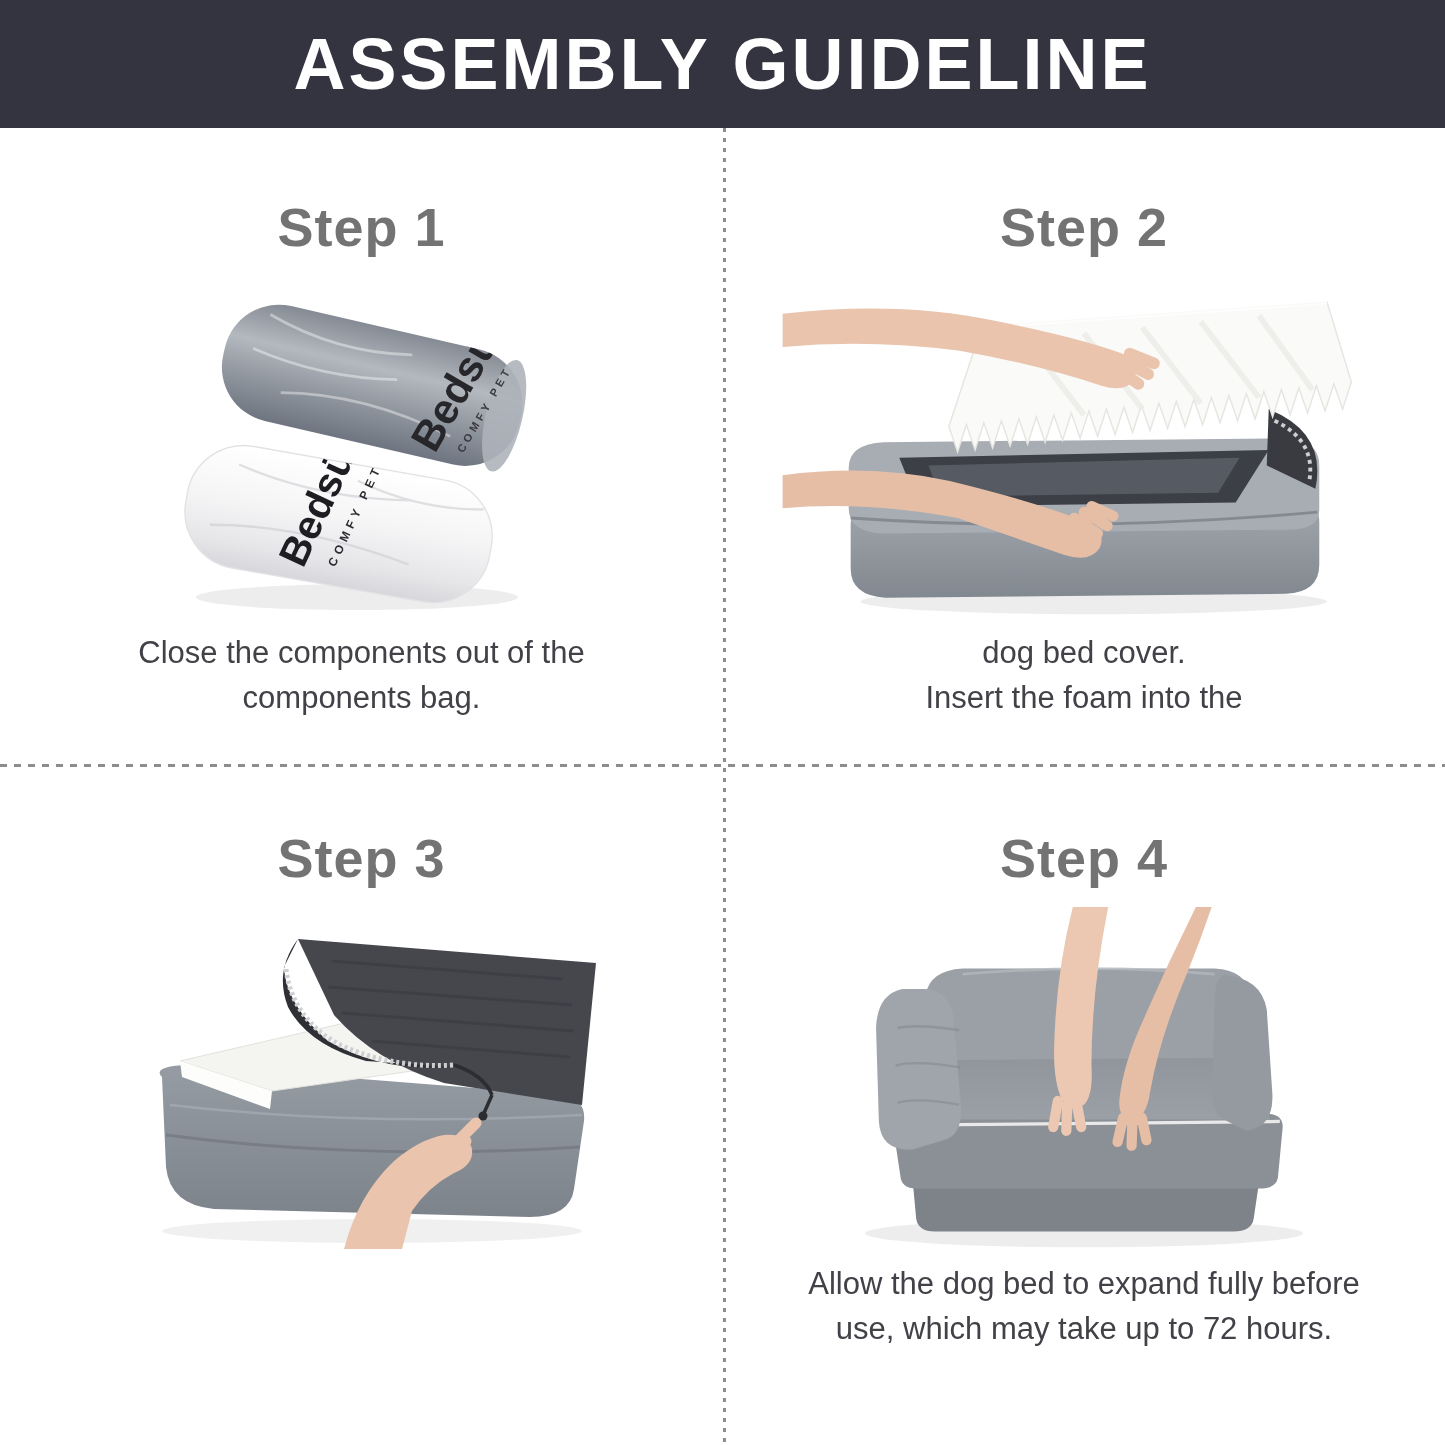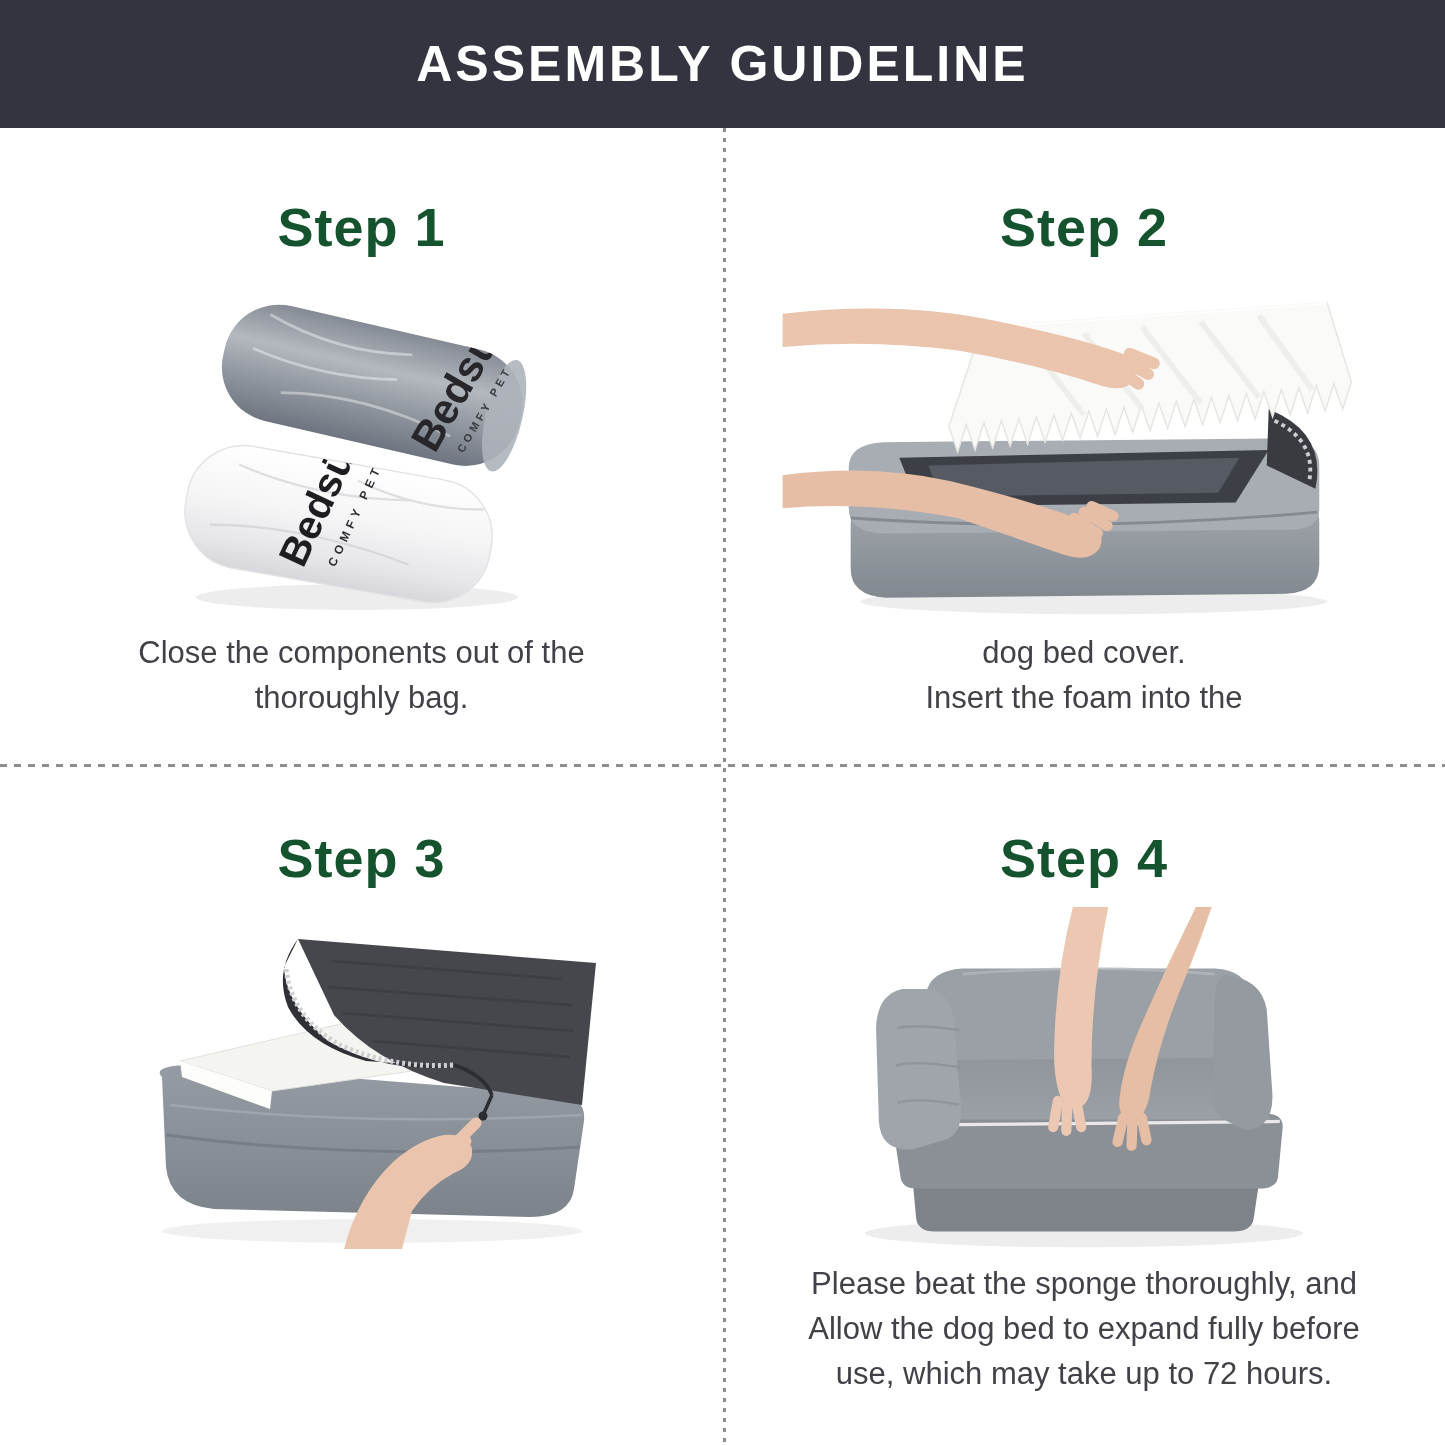--- a/index.html
+++ b/index.html
@@ -10,21 +10,21 @@
     font-family:"Liberation Sans", sans-serif;
     overflow:hidden;
   }
   
   .header{
     position:absolute;top:0;left:0;width:1445px;height:128px;
     background:#343440;
     display:flex;align-items:center;justify-content:center;
   }
   .header h1{
-    margin:7px;color:#ffffff;font-size:50px;font-weight:bold;
+    margin:7px;color:#ffffff;font-size:72px;font-weight:bold;
     letter-spacing:3px;
   }
   
   .divider-v{
     position:absolute;left:723px;top:128px;height:1317px;width:3px;
     background-image:repeating-linear-gradient(to bottom,#8d8d8d 0 4px,transparent 4px 10px);
   }
   .divider-h{
     position:absolute;top:764px;left:0;width:1445px;height:3px;
     background-image:repeating-linear-gradient(to right,#8d8d8d 0 7px,transparent 7px 14px);
@@ -34,21 +34,21 @@
     position:absolute;top:128px;left:0;width:1445px;height:1317px;
     display:grid;
     grid-template-columns:723px 722px;
     grid-template-rows:637px 680px;
   }
   .quad{
     display:flex;flex-direction:column;align-items:center;
   }
   .step-title{
     margin-top:68px;
-    font-size:54px;font-weight:bold;color:#14532d;
+    font-size:54px;font-weight:bold;color:#737373;
     letter-spacing:1px;
   }
   .quad-bottom .step-title{margin-top:62px;}
   .illustration{
     height:352px;margin-top:14px;
     display:flex;align-items:center;justify-content:center;
   }
   .caption{
     margin-top:6px;text-align:center;
     font-size:31px;line-height:45px;color:#414147;
@@ -110,21 +110,21 @@
             <path d="M60 230 Q150 252 250 236 M40 300 Q140 282 260 305 M190 225 Q260 245 330 232" stroke="#c9c9cd" stroke-width="2.5" fill="none" opacity="0.55"></path>
             <g clip-path="url(#clipWhite)">
               <text class="svg-brand-name" transform="translate(148 330) rotate(-75)" font-size="44" fill="#1d1d22">Bedsüre</text>
               <text class="svg-brand-tag" transform="translate(182 322) rotate(-75)" font-size="13" letter-spacing="5" fill="#2b2b30">COMFY PET</text>
             </g>
           </g>
         </svg>
       </div>
       <div class="caption">
         <div>Close the components out of the</div>
-        <div>thoroughly bag.</div>
+        <div>components bag.</div>
       </div>
     </section>
 
     <section class="quad">
       <div class="step-title">Step 2</div>
       <div class="illustration">
         <svg width="620" height="350" viewBox="0 0 620 360">
           <defs>
             <linearGradient id="bedGrad2" x1="0" y1="0" x2="0" y2="1">
               <stop offset="0" stop-color="#a3a8af"></stop>
@@ -240,21 +240,20 @@
 
           <g>
             <path d="M268 0 Q250 70 248 150 Q247 186 256 206 Q266 220 280 212 Q290 202 288 170 Q288 90 306 0 Z" fill="#ecc8b2"></path>
             <path d="M252 208 L247 236 M262 212 L261 240 M272 210 L277 236" stroke="#ecc8b2" stroke-width="11" stroke-linecap="round"></path>
             <path d="M400 0 Q370 60 344 120 Q322 168 318 206 Q316 228 333 228 Q347 226 351 198 Q361 140 391 70 Q405 35 417 0 Z" fill="#e6bea6"></path>
             <path d="M322 226 L316 252 M332 228 L331 256 M342 226 L347 250" stroke="#e6bea6" stroke-width="11" stroke-linecap="round"></path>
           </g>
         </svg>
       </div>
       <div class="caption">
-        <div>Please beat the sponge thoroughly, and</div>
         <div>Allow the dog bed to expand fully before</div>
         <div>use, which may take up to 72 hours.</div>
       </div>
     </section>
 
   </div>
 
   <div class="divider-v"></div>
   <div class="divider-h"></div>
 

